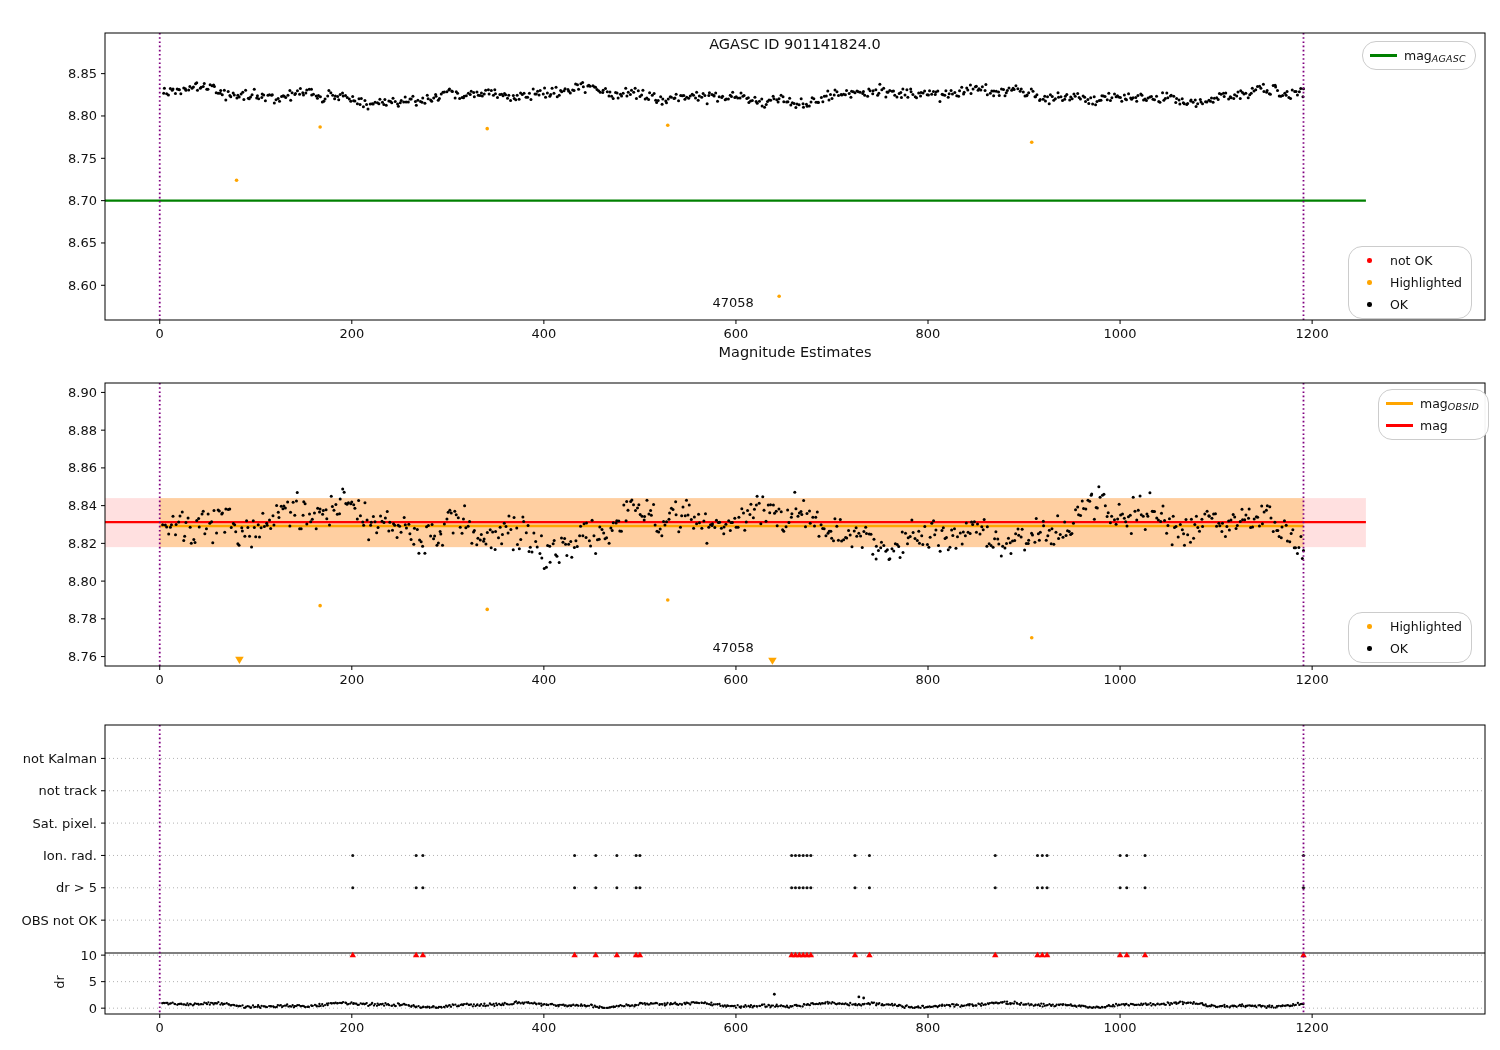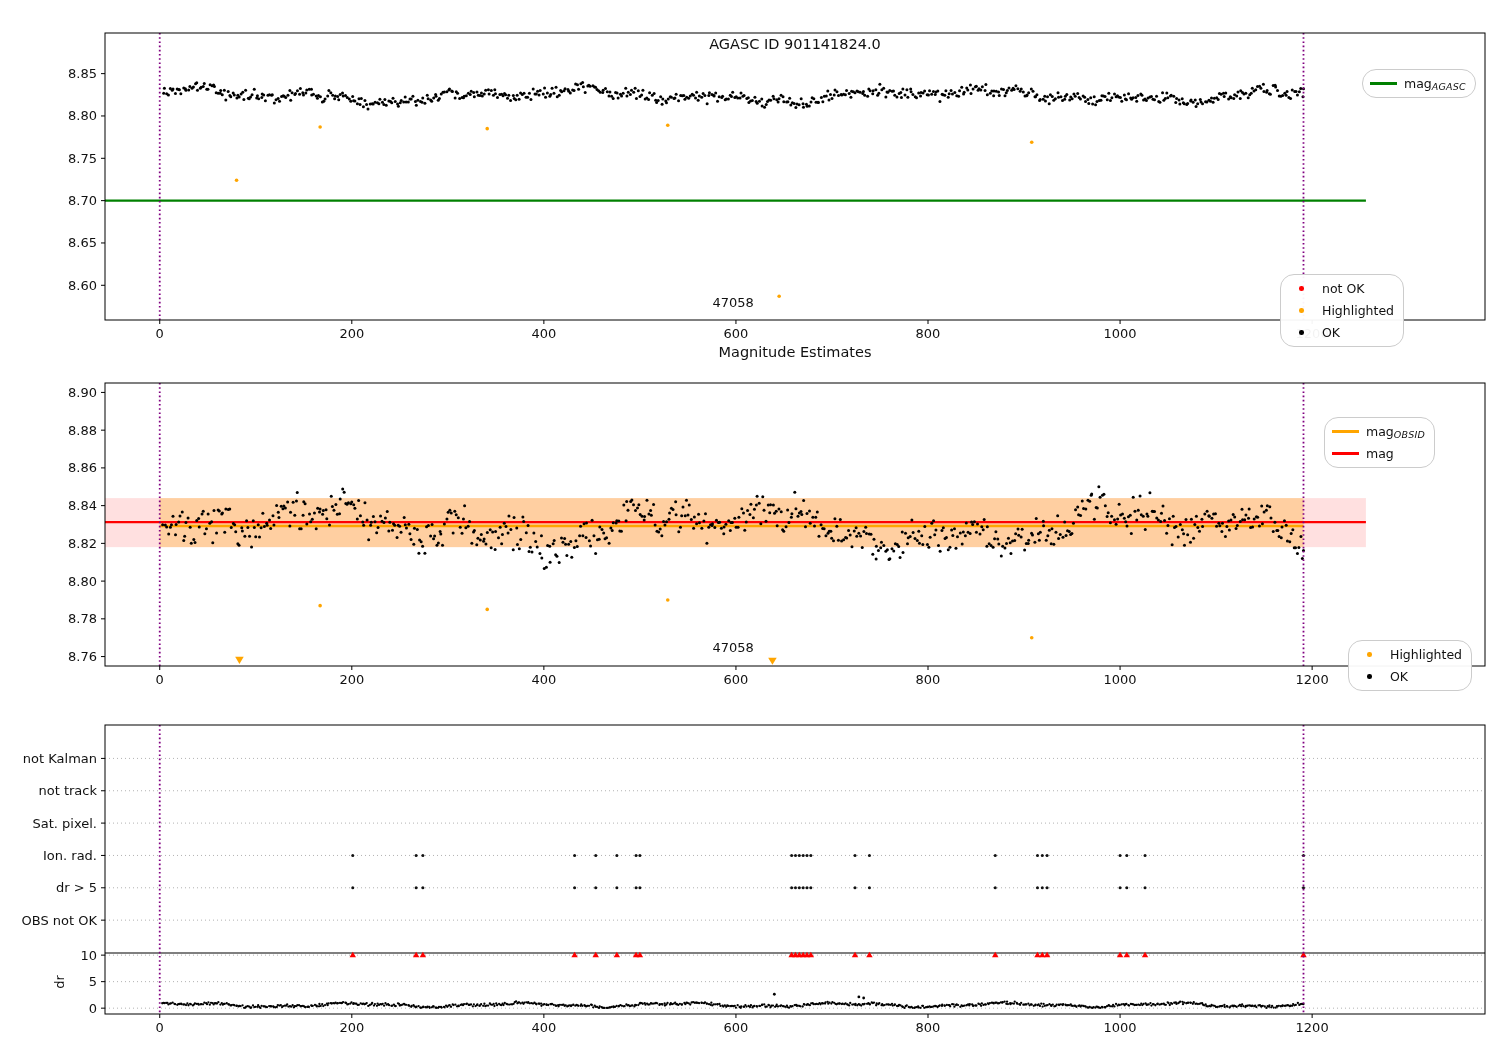--- a/index.html
+++ b/index.html
@@ -6,21 +6,21 @@
   #figure{position:relative;width:1500px;height:1050px;background:#ffffff;
           font-family:"DejaVu Sans","Liberation Sans",sans-serif;overflow:hidden;}
   #fig-svg{position:absolute;left:0;top:0;}
   #fig-svg text{font-family:"DejaVu Sans","Liberation Sans",sans-serif;fill:#111111;}
   .plot-title{position:absolute;transform:translateX(-50%);left:795px;
               font-size:14.5px;color:#111111;white-space:nowrap;}
   #title-top{top:12px;margin-top:24px;}
   #title-mid{top:344px;text-align:right;}
   .legend{position:absolute;background:rgba(255,255,255,0.95);border:1px solid #cccccc;
           border-radius:14px;padding:4px 9px 4px 7px;display:flex;flex-direction:column;
-          gap:3px;z-index:5;margin-top:28px;}
+          gap:3px;z-index:5;}
   .legend-row{display:flex;align-items:center;gap:7px;height:19px;white-space:nowrap;}
   .legend-marker-wrap{width:27px;display:flex;justify-content:center;align-items:center;}
   .lm-line{width:27px;height:2.4px;}
   .lm-dot{width:4.5px;height:4.5px;border-radius:50%;}
   .legend-label{font-size:12.5px;color:#111111;}
   .legend-label .sub{font-style:italic;font-size:9.5px;vertical-align:-2px;letter-spacing:0.2px;}
 </style>
 </head>
 <body>
 
@@ -2520,41 +2520,41 @@
   <div class="plot-title" id="title-top">AGASC ID 901141824.0</div>
   <div class="plot-title" id="title-mid">Magnitude Estimates</div>
 <div class="legend" style="left: 1362px; top: 41px;">
       <div class="legend-row">
         <span class="legend-marker-wrap">
           <span class="lm-line" style="background: rgb(0, 128, 0);"></span>
         </span>
         <span class="legend-label">mag<span class="sub">AGASC</span></span>
       </div>
     </div>
-    <div class="legend" style="left: 1280px; top: 246px;">
+    <div class="legend" style="left: 1348px; top: 246px;">
       <div class="legend-row">
         <span class="legend-marker-wrap">
           <span class="lm-dot" style="background: rgb(255, 0, 0);"></span>
         </span>
         <span class="legend-label">not OK</span>
       </div>
       <div class="legend-row">
         <span class="legend-marker-wrap">
           <span class="lm-dot" style="background: rgb(255, 165, 0);"></span>
         </span>
         <span class="legend-label">Highlighted</span>
       </div>
       <div class="legend-row">
         <span class="legend-marker-wrap">
           <span class="lm-dot" style="background: rgb(0, 0, 0);"></span>
         </span>
         <span class="legend-label">OK</span>
       </div>
     </div>
-    <div class="legend" style="left: 1324px; top: 389px;">
+    <div class="legend" style="left: 1378px; top: 389px;">
       <div class="legend-row">
         <span class="legend-marker-wrap">
           <span class="lm-line" style="background: rgb(255, 165, 0);"></span>
         </span>
         <span class="legend-label">mag<span class="sub">OBSID</span></span>
       </div>
       <div class="legend-row">
         <span class="legend-marker-wrap">
           <span class="lm-line" style="background: rgb(255, 0, 0);"></span>
         </span>

